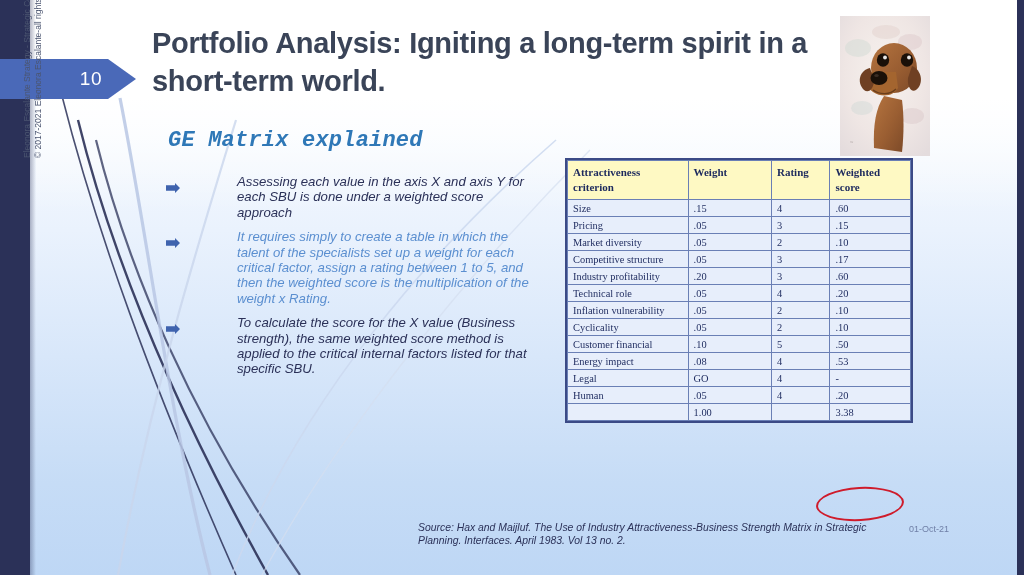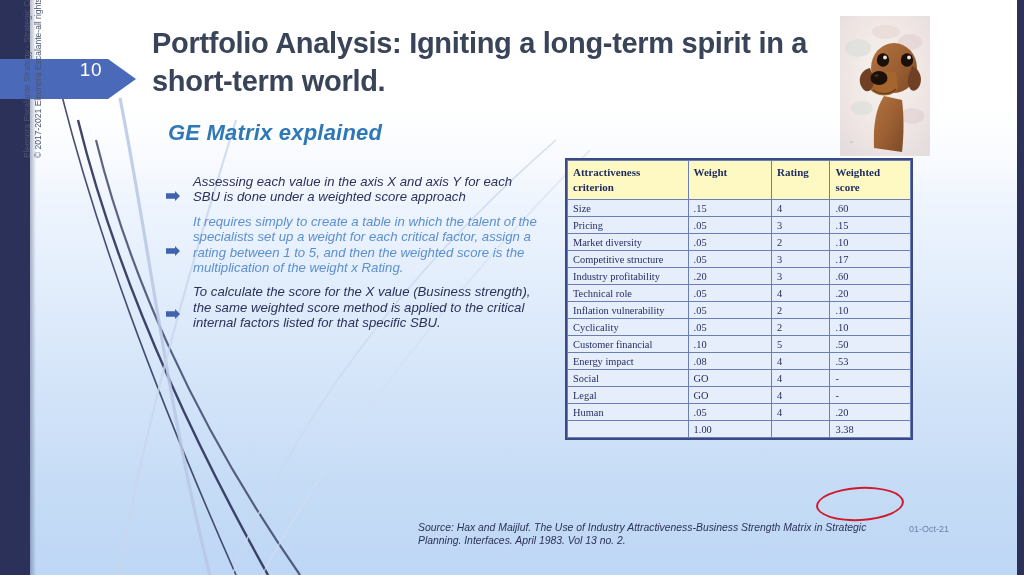--- a/index.html
+++ b/index.html
@@ -36,21 +36,21 @@
 
   
   .deco{position:absolute;left:0;top:0;width:1024px;height:575px;pointer-events:none;}
 
   
   .page-chevron{
     position:absolute;left:0px;top:59px;
     width:136px;height:40px;
     background:#4a69b8;
     clip-path:polygon(0 0, 108px 0, 136px 50%, 108px 100%, 0 100%);
-    display:flex;justify-content:flex-end;
+    display:flex;align-items:center;justify-content:flex-end;
     padding-right:34px;box-sizing:border-box;
   }
   .page-chevron span{
     color:#ffffff;font-size:19px;letter-spacing:.5px;
     font-family:"Liberation Sans",sans-serif;
   }
 
   
   .vert-copy{
     position:absolute;left:22px;top:158px;
@@ -68,34 +68,35 @@
 
   
   .title{
     position:absolute;left:152px;top:24px;width:680px;
     color:#3a4458;
     font-family:"Liberation Sans",sans-serif;
     font-weight:bold;font-size:29px;line-height:38px;
     letter-spacing:-.3px;
   }
   .subtitle{
-    position:absolute;left:168px;top:120px;
+    position:absolute;left:168px;top:128px;
     color:#2f78b7;
-    font-family:Liberation Sans, sans-serif;
+    font-family:Liberation Mono, monospace;
     font-weight:bold;font-style:italic;font-size:22px;
     letter-spacing:.2px;
   }
 
   
   .bullets{
     position:absolute;left:166px;top:174px;width:372px;
   }
   .bullet{
-    display:flex;align-items:center;
+    display:flex;align-items:flex-start;
     margin-bottom:9px;
+    gap:44px;
   }
   .bullet .marker{
     flex:0 0 auto;width:14px;height:10px;margin-top:5px;margin-right:13px;
   }
   .bullet .btext{
     font-family:"Liberation Sans",sans-serif;
     font-style:italic;font-size:13.2px;line-height:15.4px;
     color:#2b3158;
   }
   .bullet.alt .btext{color:#5b8fd0;}
@@ -292,26 +293,20 @@
             <td class="c-crit">Customer financial</td>
             <td class="c-w">.10</td>
             <td class="c-r">5</td>
             <td class="c-s">.50</td>
           </tr>
           <tr>
             <td class="c-crit">Energy impact</td>
             <td class="c-w">.08</td>
             <td class="c-r">4</td>
             <td class="c-s">.53</td>
-          </tr>
-          <tr>
-            <td class="c-crit">Social</td>
-            <td class="c-w">GO</td>
-            <td class="c-r">4</td>
-            <td class="c-s">-</td>
           </tr>
           <tr>
             <td class="c-crit">Legal</td>
             <td class="c-w">GO</td>
             <td class="c-r">4</td>
             <td class="c-s">-</td>
           </tr>
           <tr>
             <td class="c-crit">Human</td>
             <td class="c-w">.05</td>

